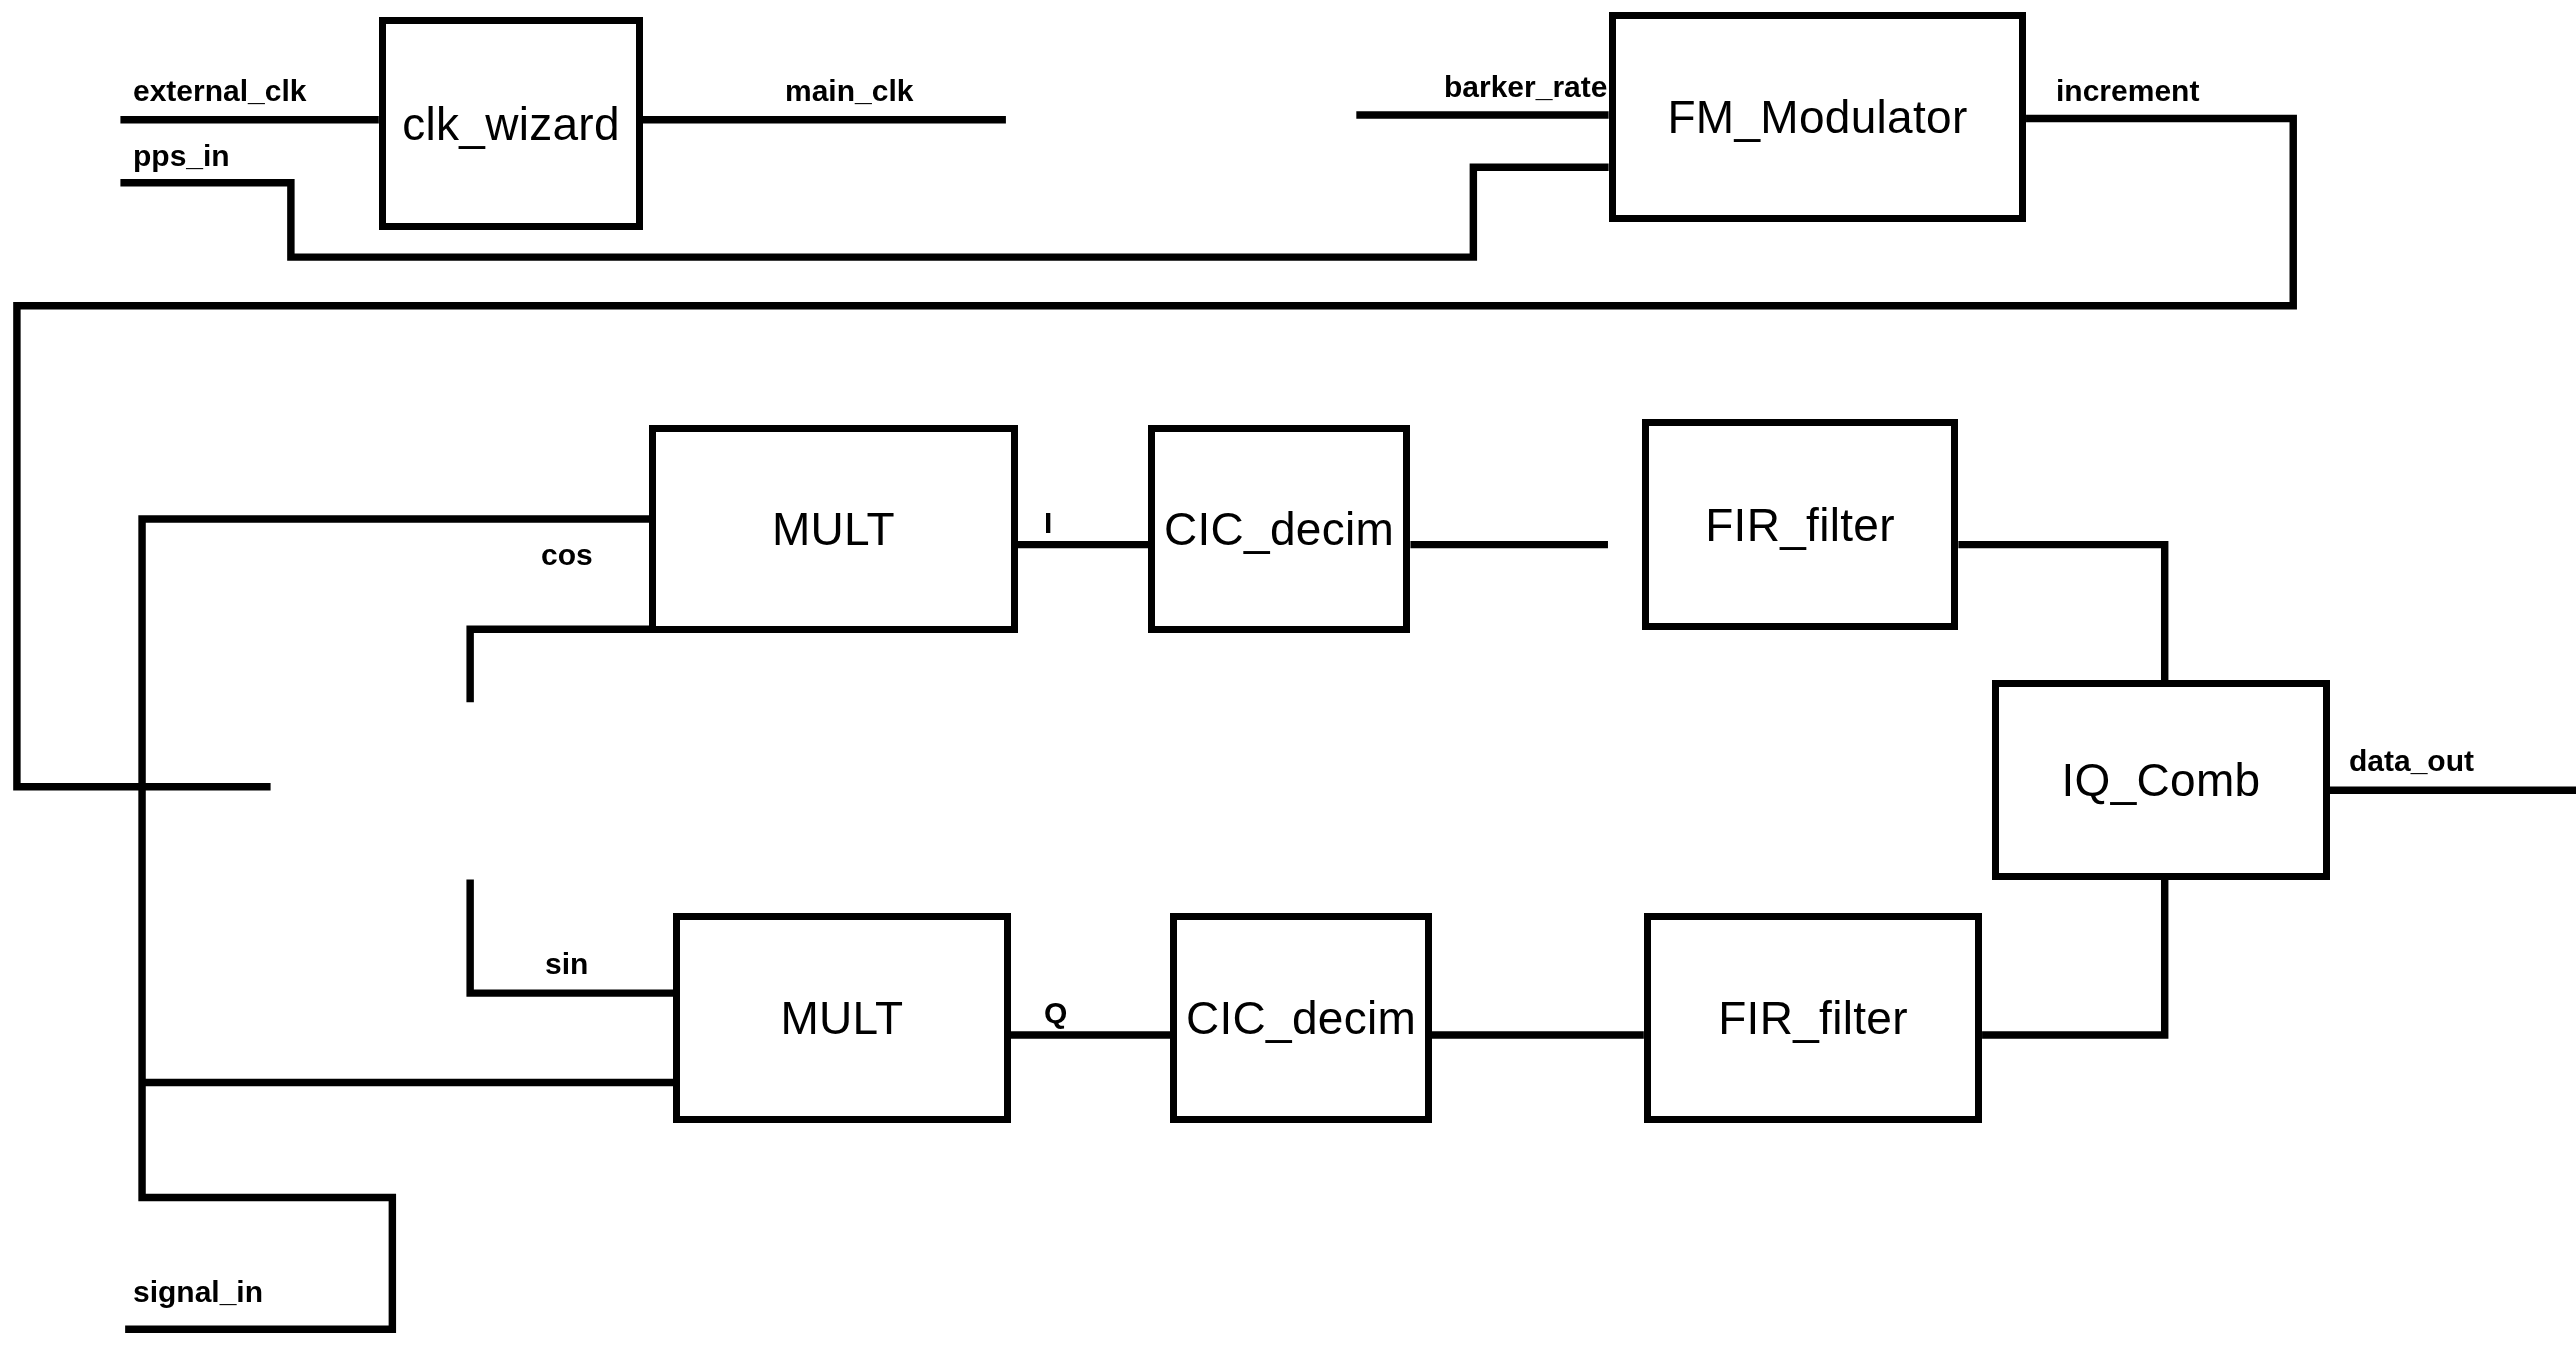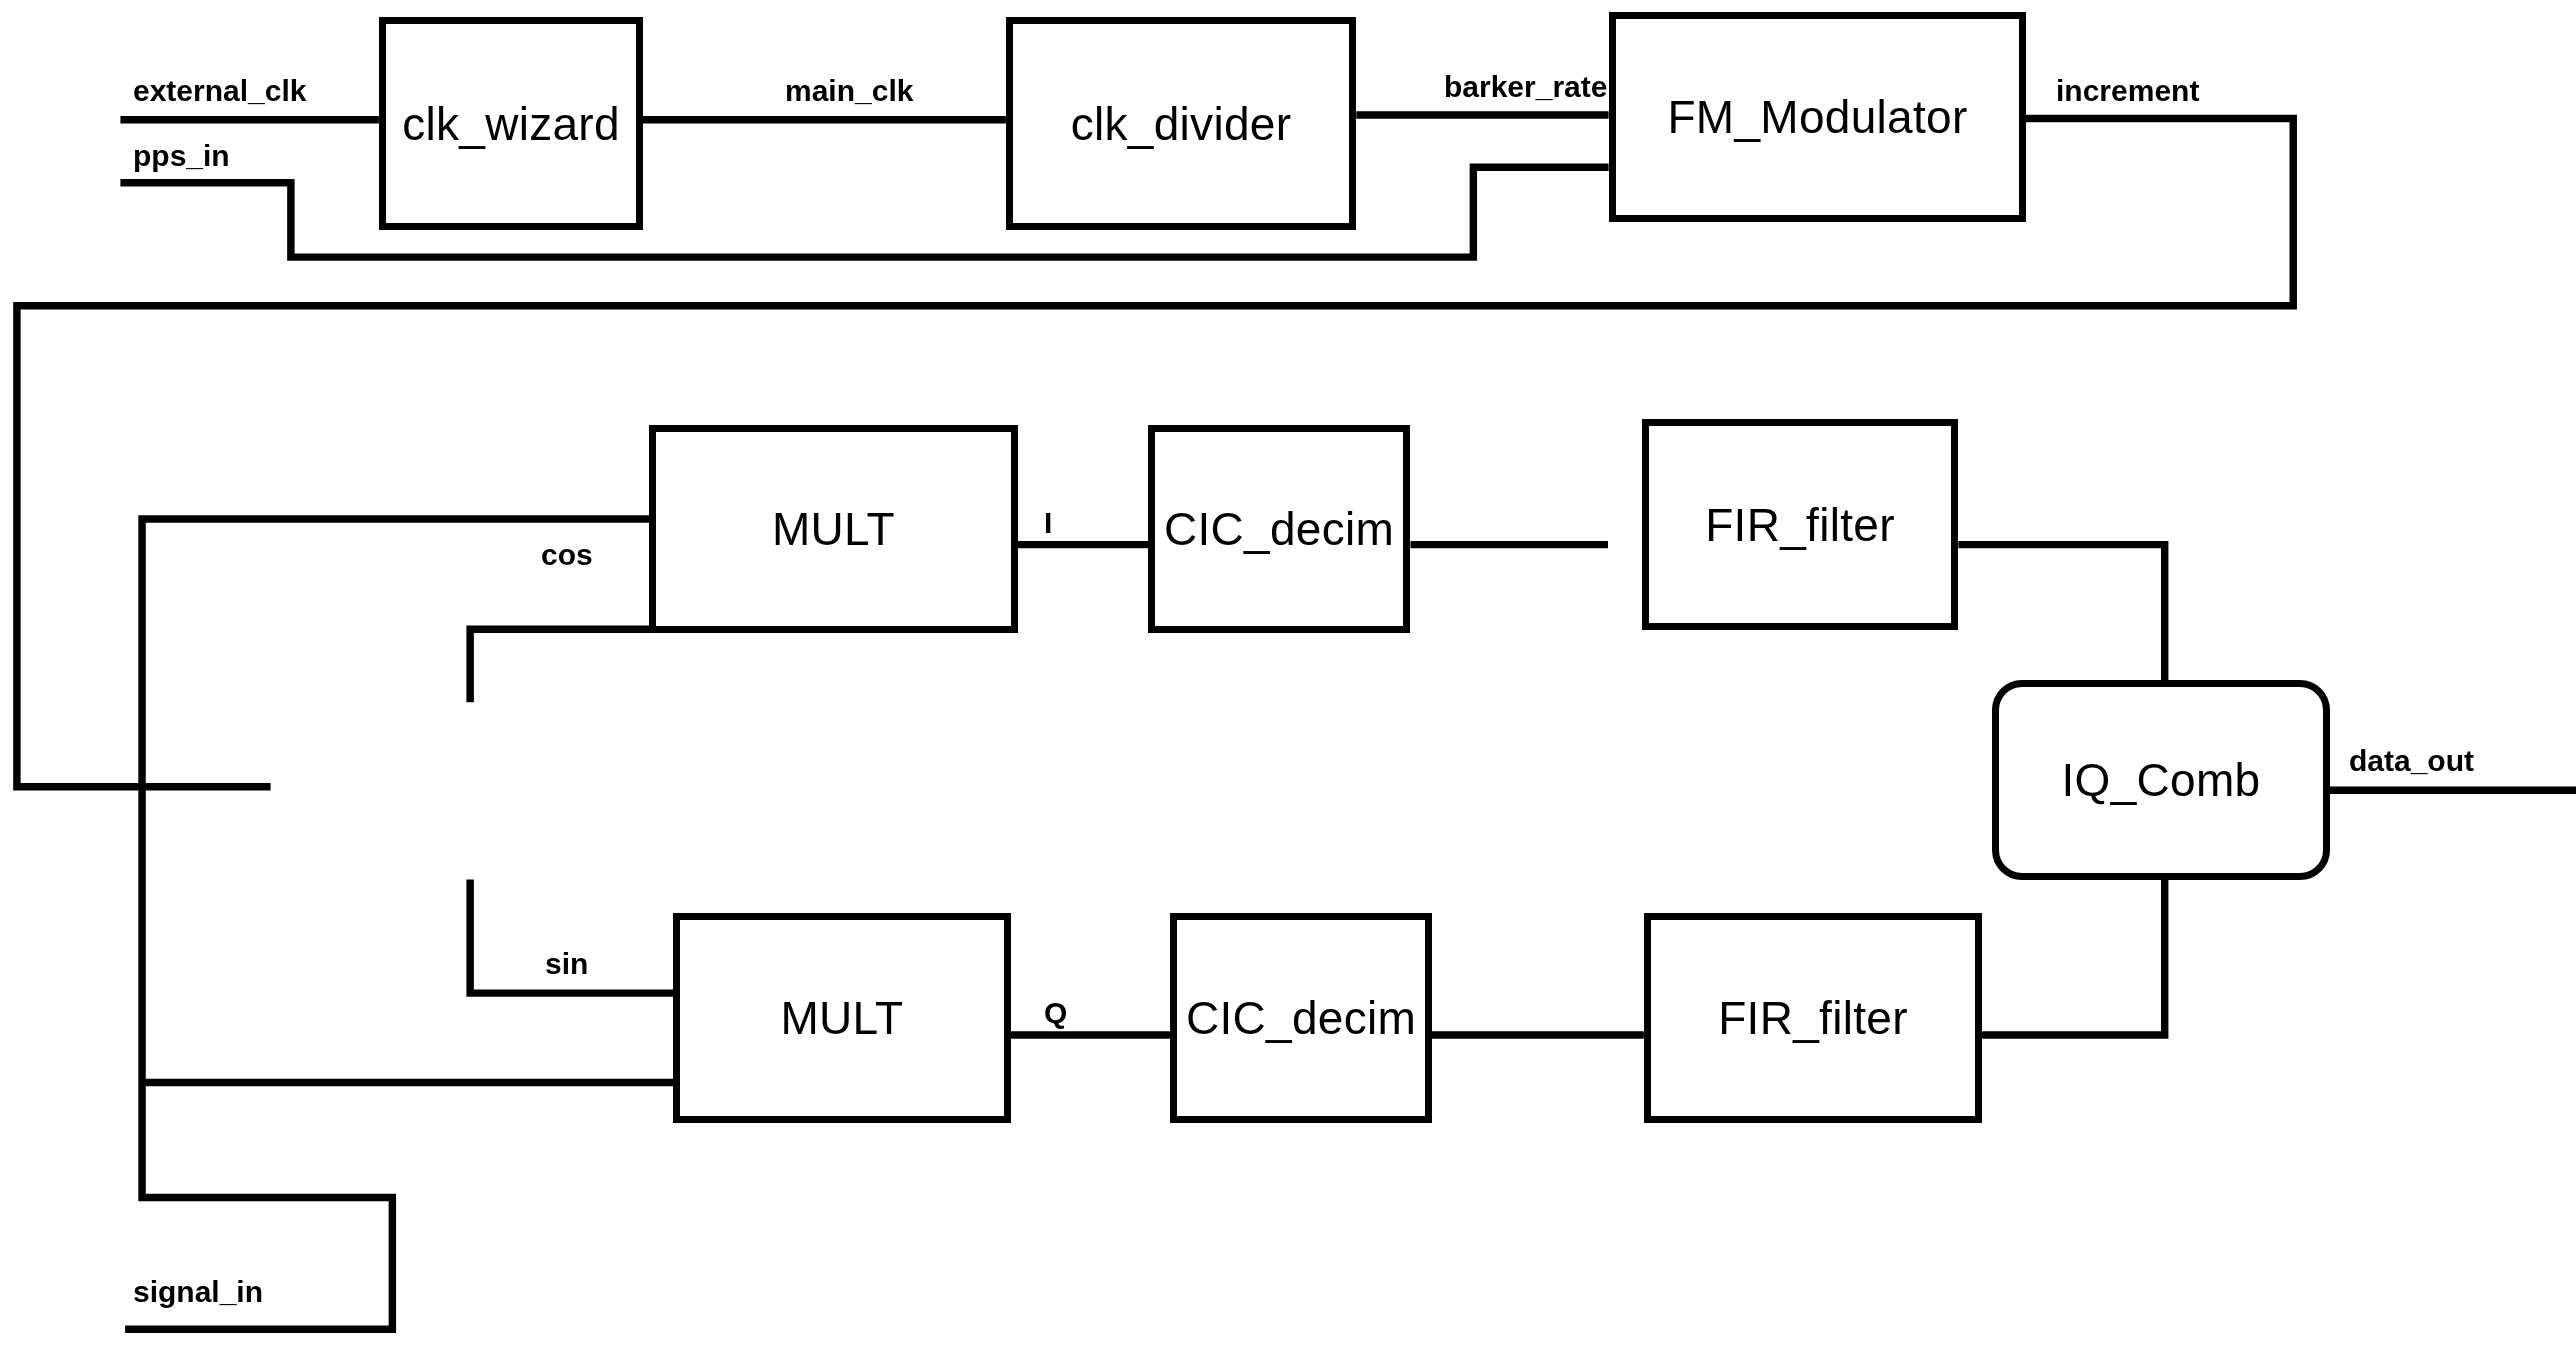--- a/index.html
+++ b/index.html
@@ -92,42 +92,39 @@
 
     <polyline points="2930,1530 3200,1530 3200,1300"></polyline>
 
     <line x1="3440" y1="1168" x2="3808" y2="1168"></line>
   </svg>
 
   <div class="block" style="left:379px; top:17px; width:264px; height:213px;">
     <span class="block-label">clk_wizard</span>
   </div>
 
-  <div class="block" style="left:1006px; top:17px; width:350px; height:213px;">
-    <span class="block-label">clk_divider</span>
-  </div>
 
   <div class="block" style="left:1609px; top:12px; width:417px; height:210px;">
     <span class="block-label">FM_Modulator</span>
   </div>
 
   <div class="block" style="left:649px; top:425px; width:369px; height:208px;">
     <span class="block-label">MULT</span>
   </div>
 
   <div class="block" style="left:1148px; top:425px; width:262px; height:208px;">
     <span class="block-label">CIC_decim</span>
   </div>
 
   <div class="block" style="left:1642px; top:419px; width:316px; height:211px;">
     <span class="block-label">FIR_filter</span>
   </div>
 
 
-  <div class="block" style="left:1992px; top:680px; width:338px; height:200px;border-radius:30px;">
+  <div class="block" style="left:1992px; top:680px; width:338px; height:200px;">
     <span class="block-label">IQ_Comb</span>
   </div>
 
   <div class="block" style="left:673px; top:913px; width:338px; height:210px;">
     <span class="block-label">MULT</span>
   </div>
 
   <div class="block" style="left:1170px; top:913px; width:262px; height:210px;">
     <span class="block-label">CIC_decim</span>
   </div>

